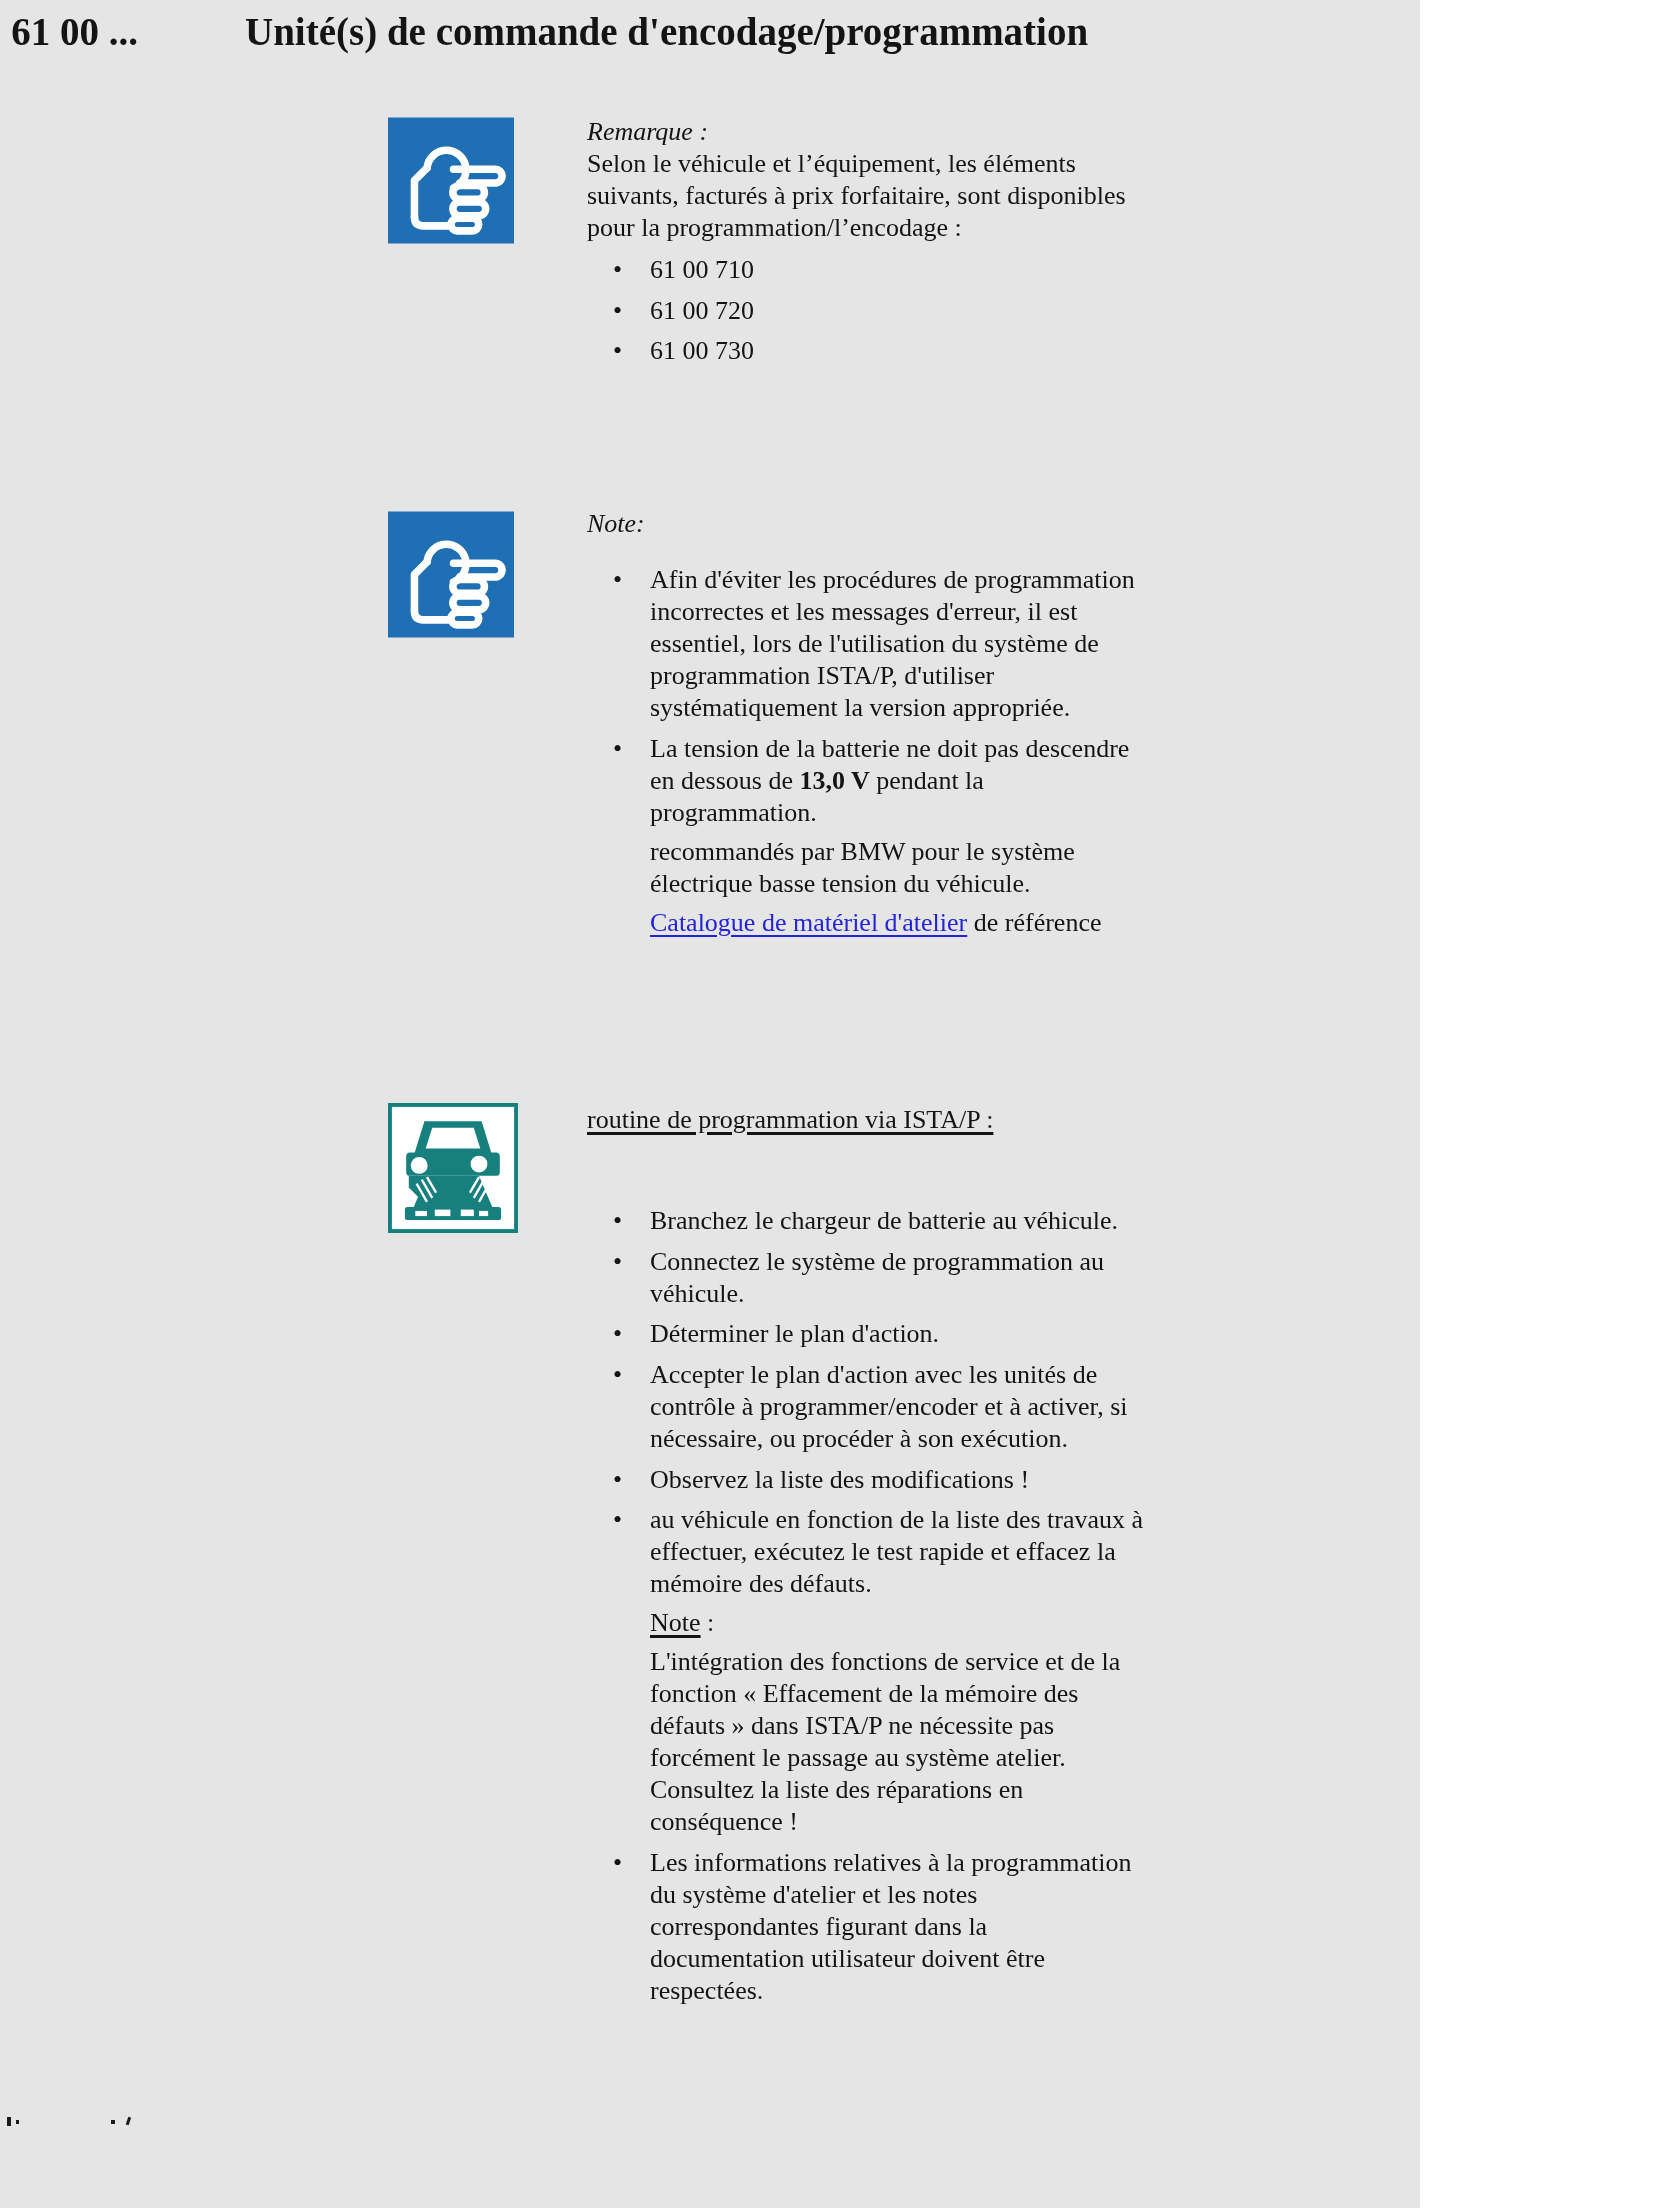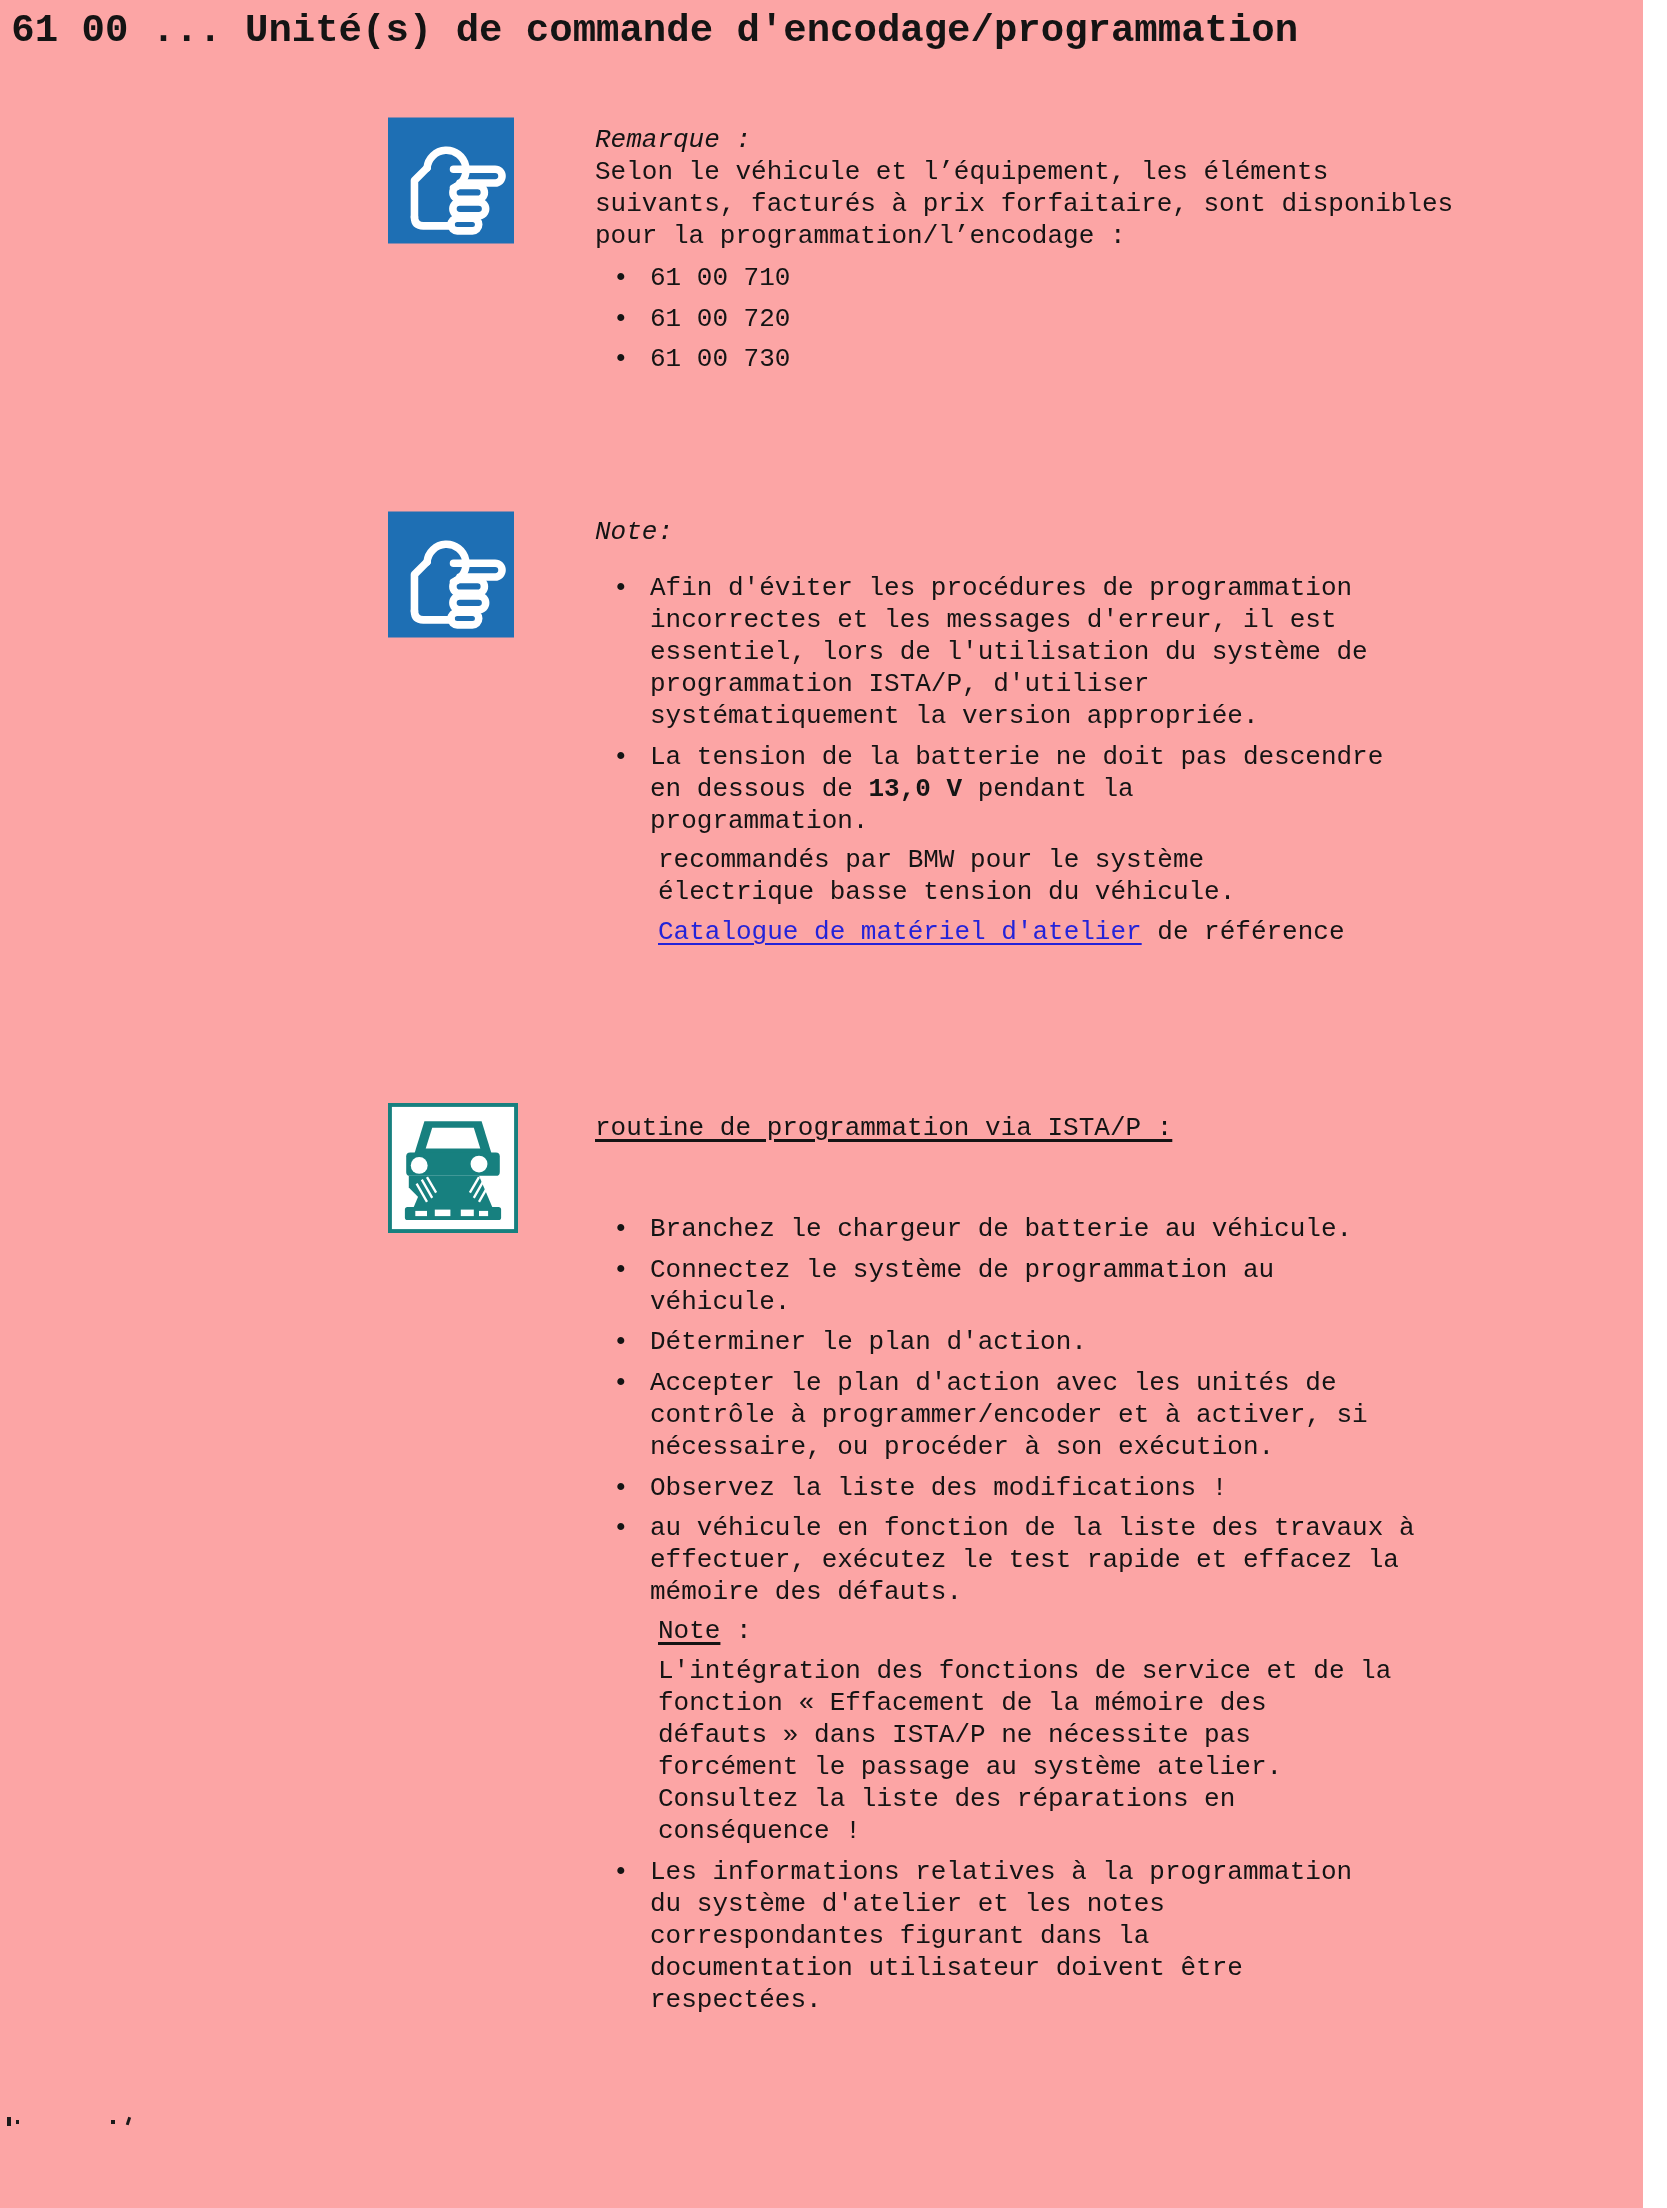--- a/index.html
+++ b/index.html
@@ -1,33 +1,33 @@
 <!DOCTYPE html>
 <html style="font-size:14px"><head>
 <meta charset="utf-8">
 <style>
   html,body{margin:0;padding:0;background:#fff;}
-  .page{position:relative;width:1643px;height:2208px;background:#fca5a5;overflow:hidden;
-        font-family:Liberation Mono, monospace;color:#141414;}
+  .page{position:relative;width:1420px;height:2208px;background:#e5e5e5;overflow:hidden;
+        font-family:Liberation Serif, serif;color:#141414;}
   
   .hdr-code{position:absolute;left:11.3px;top:8.7px;font-size:39px;font-weight:bold;line-height:45px;white-space:nowrap;}
   .hdr-title{position:absolute;left:245px;top:8.7px;font-size:39px;font-weight:bold;line-height:45px;white-space:nowrap;margin:0;}
   
   .icon-box{position:absolute;width:126px;height:129px;}
   .icon-note1{left:388px;top:116px;}
   .icon-note2{left:388px;top:510px;}
   .icon-car{left:388px;top:1103px;width:130px;height:130px;}
   .icon-box svg{display:block;width:100%;height:100%;}
   
   .text-col{position:absolute;left:587px;width:660px;font-size:26px;}
   .col-s1{top:116px;}
   .col-s2{top:508px;}
   .col-s3{top:1104px;}
   .line{white-space:nowrap;height:32px;line-height:32px;}
-  .para{margin:8px;padding:0;}
+  .para{margin:0;padding:0;}
   ul.bullets{list-style:none;margin:0;padding:0;}
   .col-s1 > ul.bullets{margin-top:10px;}
   .col-s2 > ul.bullets{margin-top:24px;}
   .col-s3 > ul.bullets{margin-top:69px;}
   ul.bullets li{position:relative;padding-left:63px;margin:0 0 8.7px 0;}
   ul.bullets li::before{content:"\2022";position:absolute;left:26px;top:0;height:32px;line-height:32px;font-size:26px;}
   li .para{margin-top:7px;}
   .i{font-style:italic;}
   .b{font-weight:bold;}
   .u{text-decoration:underline;text-decoration-thickness:2.6px;text-underline-offset:4.3px;}

